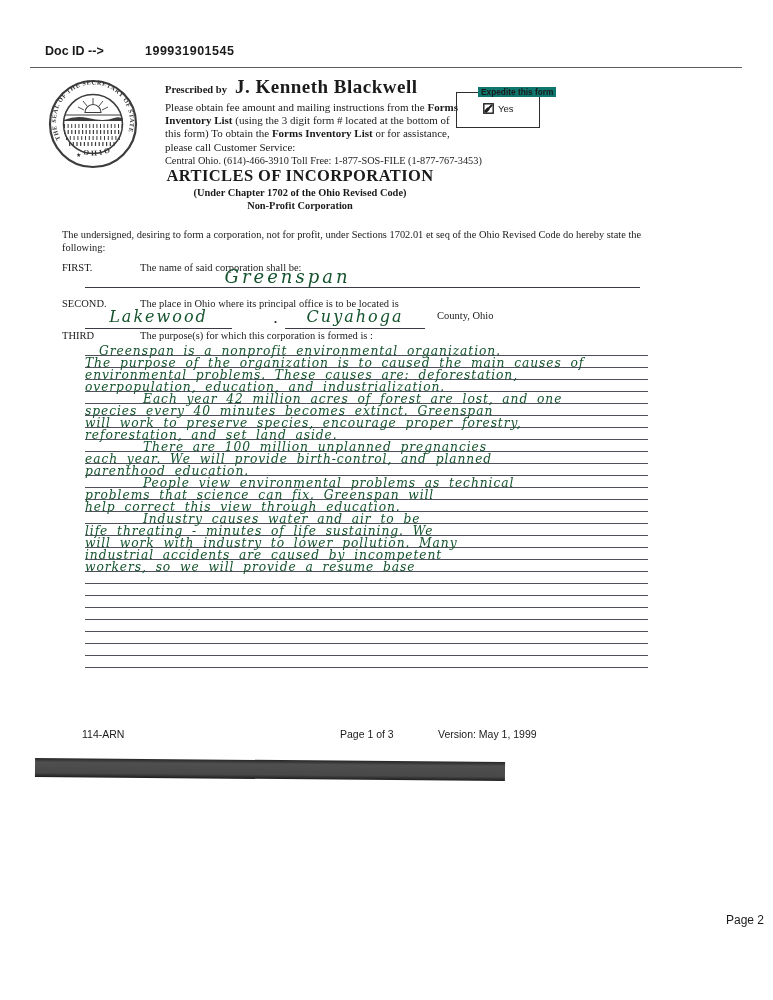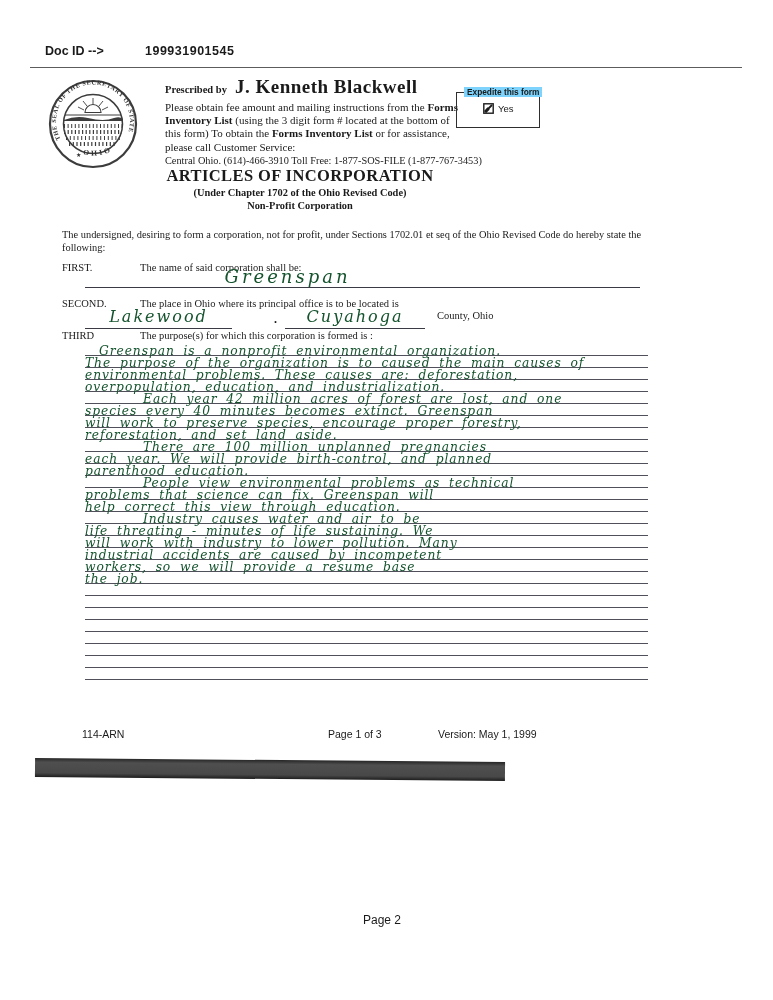--- a/index.html
+++ b/index.html
@@ -16,21 +16,21 @@
   
   .seal { position:absolute; top:79px; left:40px; }
   .prescribed { position:absolute; top:76px; left:165px; width:296px; }
   .presc-prefix { font-size:10.5px; font-weight:bold; }
   .presc-name { font-size:19px; font-weight:bold; letter-spacing:0.5px; margin-left:4px; }
   .instructions { margin:3px 0 0 0; font-size:11px; line-height:13.2px; }
   .instructions b { font-weight:bold; }
   .phone { margin:1px 0 0 0; font-size:10.3px; white-space:nowrap; }
 
   .expedite { position:absolute; top:92px; left:456px; width:82px; height:34px; border:1.6px solid #2e2e2e; }
-  .expedite-label { position:absolute; top:-6px; left:7px; background:#7dd3fc; padding:0 3px; font-family:"Liberation Sans", sans-serif; font-size:8.3px; font-weight:bold; white-space:nowrap; }
+  .expedite-label { position:absolute; top:-6px; left:21px; background:#0f766e; padding:0 3px; font-family:"Liberation Sans", sans-serif; font-size:8.3px; font-weight:bold; white-space:nowrap; }
   .exp-check { position:absolute; top:10px; left:0; width:100%; text-align:center; font-family:"Liberation Sans", sans-serif; font-size:9.5px; font-weight:normal; }
   .exp-check svg { vertical-align:-2px; margin-right:2px; }
 
   
   .title-block { position:absolute; top:166px; left:118px; width:364px; text-align:center; }
   .title-main { font-size:16.5px; font-weight:bold; letter-spacing:0.4px; }
   .title-sub { font-size:10.4px; font-weight:bold; line-height:13px; }
 
   
   .intro { position:absolute; top:228px; left:62px; width:616px; font-size:10.4px; line-height:13px; margin:0; }
@@ -56,28 +56,28 @@
   
   .purpose { position:absolute; top:344px; left:85px; width:563px; }
   .rule-line { position:relative; height:11px; border-bottom:1.2px solid #50505a; }
   .rule-line .hand { position:absolute; bottom:-2px; left:0; font-size:12.3px; line-height:12px; letter-spacing:0.9px; word-spacing:4px; white-space:nowrap; }
   .hand.ind1 { padding-left:14px; }
   .hand.ind2 { padding-left:58px; }
 
   
   .form-footer { position:absolute; top:728px; left:0; width:100%; font-family:"Liberation Sans", sans-serif; font-size:10.5px; }
   .form-footer .f1 { position:absolute; left:82px; top:0; }
-  .form-footer .f2 { position:absolute; left:328px; top:0;text-align:center; }
+  .form-footer .f2 { position:absolute; left:340px; top:0;text-align:center; }
   .form-footer .f3 { position:absolute; left:438px; top:0; }
 
   .redaction-bar { position:absolute; top:760px; left:35px; width:470px; height:19px;
     background:linear-gradient(#262626, #4f4f4f 22%, #484848 78%, #1d1d1d);
     transform:rotate(0.5deg); }
 
-  .page-num { position:absolute; top:913px; left:0; width:100%; text-align:center; font-family:"Liberation Sans", sans-serif; font-size:12px; }
+  .page-num { position:absolute; top:913px; left:0; width:100%; text-align:right; font-family:"Liberation Sans", sans-serif; font-size:12px; }
 </style>
 </head>
 <body>
 
 <div class="page">
 
   <div class="docid-row">
     <span>Doc ID --&gt;</span>
     <span class="val">199931901545</span>
   </div>
@@ -218,23 +218,20 @@
       </div>
       <div class="rule-line">
         <span class="hand ind0">will work with industry to lower pollution. Many</span>
       </div>
       <div class="rule-line">
         <span class="hand ind0">industrial accidents are caused by incompetent</span>
       </div>
       <div class="rule-line">
         <span class="hand ind0">workers, so we will provide a resume base</span>
       </div>
-      <div class="rule-line">
-        <span class="hand ind0">the job.</span>
-      </div>
       <div class="rule-line"></div>
       <div class="rule-line"></div>
       <div class="rule-line"></div>
       <div class="rule-line"></div>
       <div class="rule-line"></div>
       <div class="rule-line"></div>
       <div class="rule-line"></div>
       <div class="rule-line"></div>
     </div>
 

